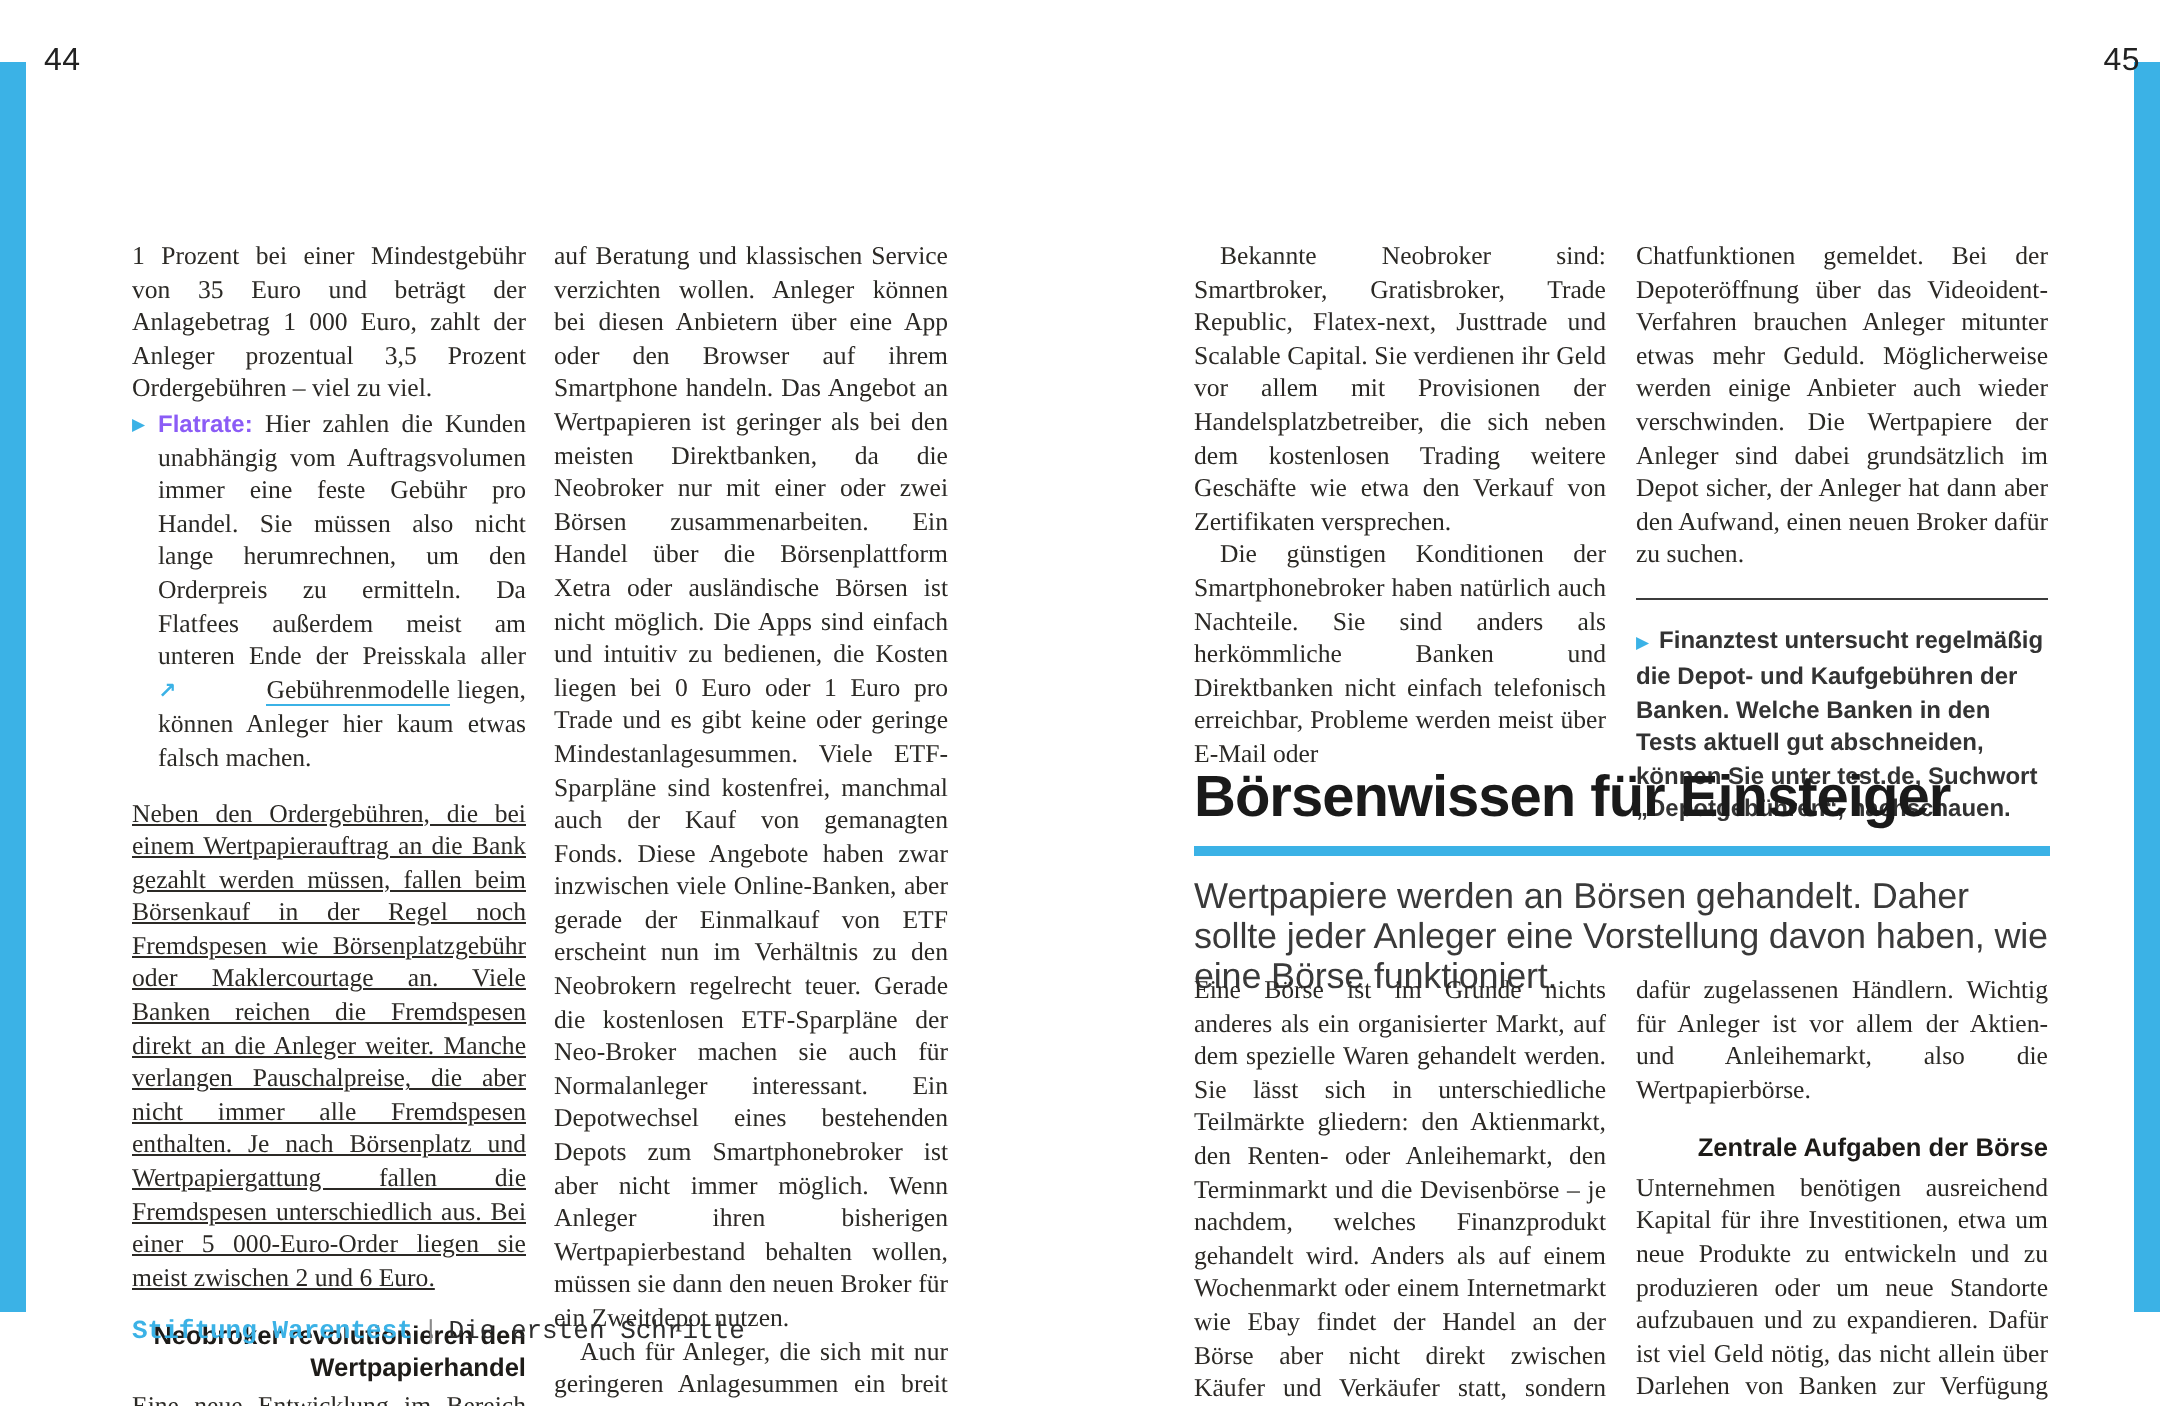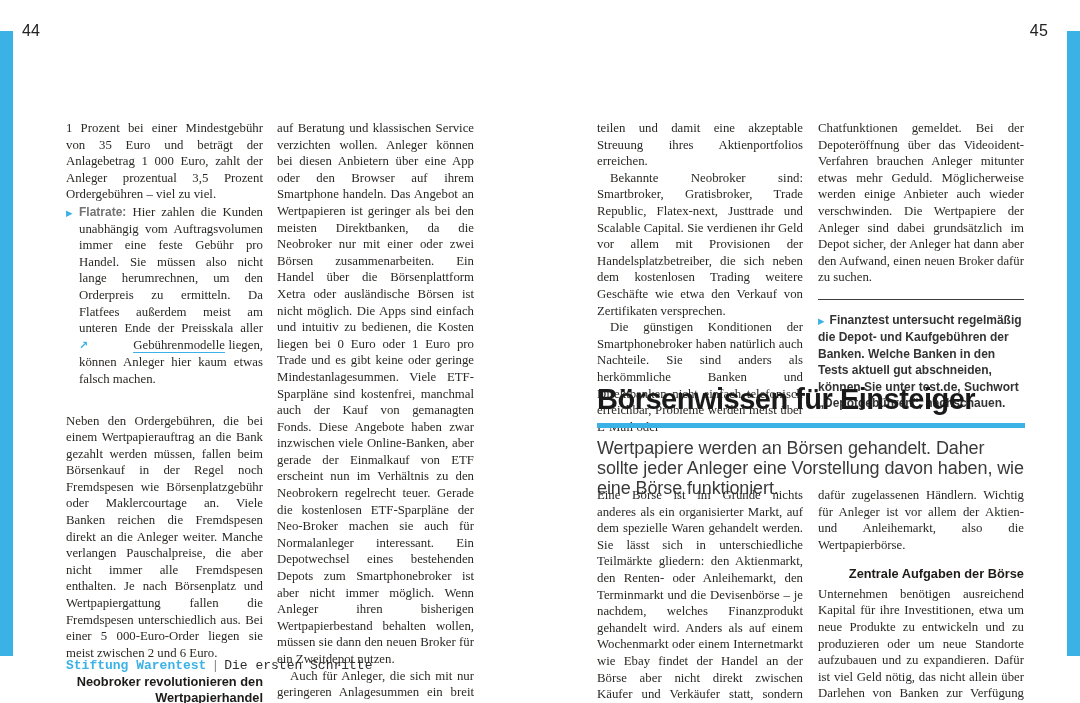--- a/index.html
+++ b/index.html
@@ -19,49 +19,49 @@
   .accent-bar.left  { left: 0; }
   .accent-bar.right { right: 0; }
 
   
   .page-num {
     position: absolute; top: 22px;
     font-family: "Liberation Sans", sans-serif;
     font-size: 16px; color: #222; letter-spacing: 0.2px;
   }
   .page-num.left  { left: 22px; }
-  .page-num.right { right: 32px; }
+  .page-num.right { right: 10px; }
 
   
   .col {
     position: absolute;
     font-family: "Liberation Serif", "DejaVu Serif", serif;
     font-size: 12.8px; line-height: 16.6px; color: #2b2925;
     text-align: justify;
   }
   .col p { margin: 0; }
-  .col p.gap    { margin-top: 25px; }
+  .col p.gap    { margin-top: 11px; text-decoration: underline; }
   .col p.indent { text-indent: 13px; }
 
   #col1 { left: 66px;  top: 120px; width: 197px; }
   #col2 { left: 277px; top: 120px; width: 197px; }
   #col3-top { left: 597px; top: 120px; width: 206px; }
   #col4-top { left: 818px; top: 120px; width: 206px; }
   #col3-bottom { left: 597px; top: 487px; width: 206px; }
   #col4-bottom { left: 818px; top: 487px; width: 206px; }
 
   
   .bullet-item { display: flex; margin-top: 1px; }
   .bullet-marker {
     flex: 0 0 13px; color: #3bb2e6; font-family: "DejaVu Sans", sans-serif;
     font-size: 8.5px; line-height: 16.6px; padding-top: 1px;
   }
   .bullet-body { flex: 1 1 auto; text-align: justify; }
   .term-label {
-    color: #737373; font-family: "Liberation Sans", sans-serif;
+    color: #8b5cf6; font-family: "Liberation Sans", sans-serif;
     font-weight: 700; font-size: 12px;
   }
   .xref-arrow {
     color: #3bb2e6; font-family: "DejaVu Sans", sans-serif;
     font-weight: 700; font-size: 11px; margin-right: 1px;
   }
   .xref-link {
     color: #2b2925; text-decoration: none;
     border-bottom: 1.6px solid #3bb2e6; cursor: pointer; margin-left: 44px;
   }
@@ -126,21 +126,20 @@
     <p class="subhead">Neobroker revolutionieren den Wertpapierhandel</p>
     <p>Eine neue Entwicklung im Bereich günstiger Wertpapierhandel sind die sogenannten Smartphonebroker, auch Neobroker genannt. Diese revolutionieren gerade mit ihrem radikal günstigen Angebot den Markt für Aktien, ETF und weitere Wertpapiere sowie Derivate und Kryptowährungen. Sie richten sich vor allem an internetaffine, oft jüngere Anleger, die</p>
   </div>
 
   <div class="col" id="col2">
     <p>auf Beratung und klassischen Service verzichten wollen. Anleger können bei diesen Anbietern über eine App oder den Browser auf ihrem Smartphone handeln. Das Angebot an Wertpapieren ist geringer als bei den meisten Direktbanken, da die Neobroker nur mit einer oder zwei Börsen zusammenarbeiten. Ein Handel über die Börsenplattform Xetra oder ausländische Börsen ist nicht möglich. Die Apps sind einfach und intuitiv zu bedienen, die Kosten liegen bei 0 Euro oder 1 Euro pro Trade und es gibt keine oder geringe Mindestanlagesummen. Viele ETF-Sparpläne sind kostenfrei, manchmal auch der Kauf von gemanagten Fonds. Diese Angebote haben zwar inzwischen viele Online-Banken, aber gerade der Einmalkauf von ETF erscheint nun im Verhältnis zu den Neobrokern regelrecht teuer. Gerade die kostenlosen ETF-Sparpläne der Neo-Broker machen sie auch für Normalanleger interessant. Ein Depotwechsel eines bestehenden Depots zum Smartphonebroker ist aber nicht immer möglich. Wenn Anleger ihren bisherigen Wertpapierbestand behalten wollen, müssen sie dann den neuen Broker für ein Zweitdepot nutzen.</p>
     <p class="indent">Auch für Anleger, die sich mit nur geringeren Anlagesummen ein breit gestreutes Depot aus Einzelaktien aufbauen wollen, sind die Neobroker interessant. Anleger können sich ein diversifiziertes Portfolio aus in der Regel 20 oder mehr Einzelwerten aufbauen, ohne dass die Kaufkosten unverhältnismäßig stark zu Buche schlagen. Beispielsweise können Anleger so 15 000 Euro auf 20 bis 30 Aktien ver-</p>
   </div>
 
   <div class="col" id="col3-top">
-    <p>teilen und damit eine akzeptable Streuung ihres Aktienportfolios erreichen.</p>
     <p class="indent">Bekannte Neobroker sind: Smartbroker, Gratisbroker, Trade Republic, Flatex-next, Justtrade und Scalable Capital. Sie verdienen ihr Geld vor allem mit Provisionen der Handelsplatzbetreiber, die sich neben dem kostenlosen Trading weitere Geschäfte wie etwa den Verkauf von Zertifikaten versprechen.</p>
     <p class="indent">Die günstigen Konditionen der Smartphonebroker haben natürlich auch Nachteile. Sie sind anders als herkömmliche Banken und Direktbanken nicht einfach telefonisch erreichbar, Probleme werden meist über E-Mail oder</p>
   </div>
 
   <div class="col" id="col4-top">
     <p>Chatfunktionen gemeldet. Bei der Depoteröffnung über das Videoident-Verfahren brauchen Anleger mitunter etwas mehr Geduld. Möglicherweise werden einige Anbieter auch wieder verschwinden. Die Wertpapiere der Anleger sind dabei grundsätzlich im Depot sicher, der Anleger hat dann aber den Aufwand, einen neuen Broker dafür zu suchen.</p>
     <div class="tip-box">
       <span class="tip-marker">▶</span><span>Finanztest untersucht regelmäßig die Depot- und Kaufgebühren der Banken. Welche Banken in den Tests aktuell gut abschneiden, können Sie unter test.de, Suchwort „Depotgebühren“, nachschauen.</span>
     </div>
   </div>

